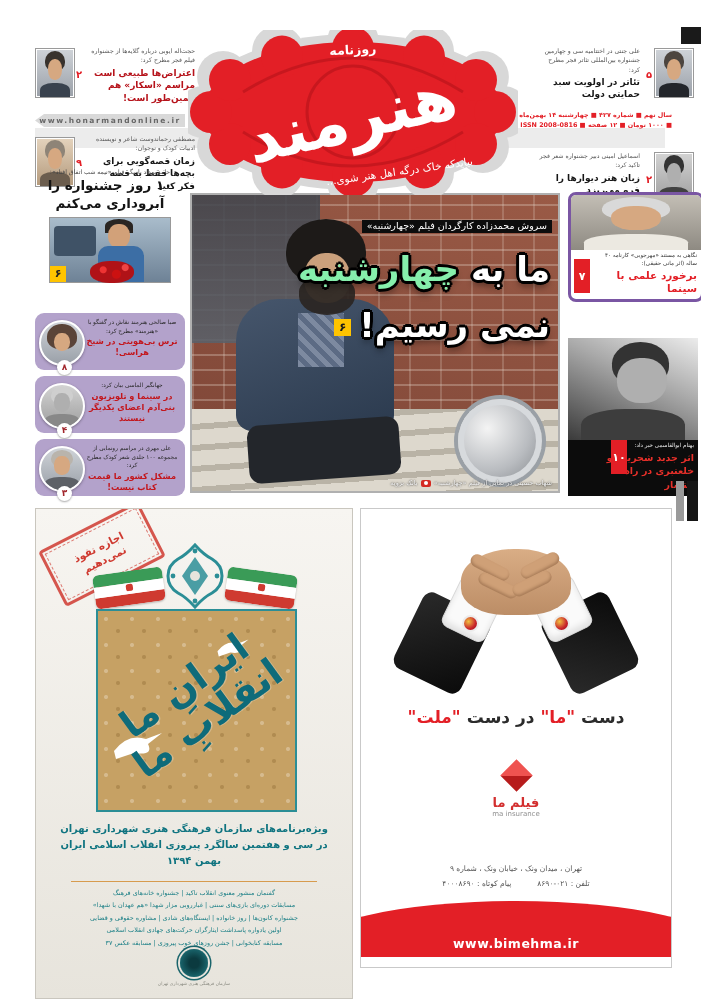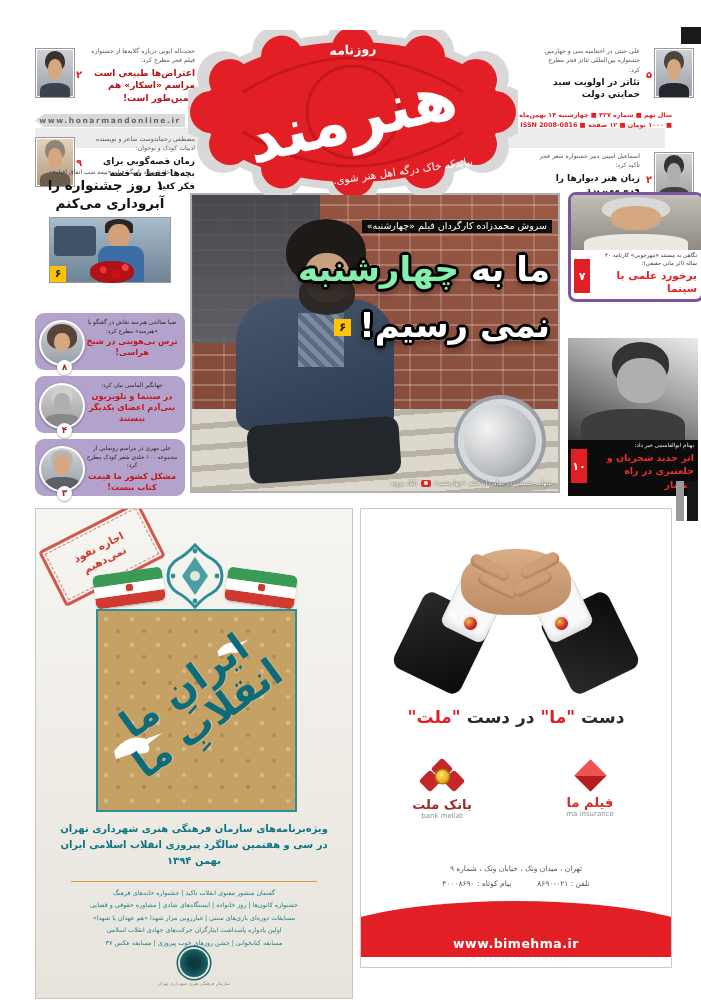--- a/index.html
+++ b/index.html
@@ -404,21 +404,21 @@
   <div class="rb2">
     <div class="rb2-photo headshot bw" style="border:none;box-shadow:none;">
       <i class="hs-hair" style="left:34%;width:44%;"></i>
         <i class="hs-face" style="left:38%;"></i>
         <i class="hs-body" style="background:#3d3d3d;"></i>
     </div>
     <div class="rb-txt">
       <div class="rb-k">بهنام ابوالقاسمی خبر داد:</div>
       <div class="rb-h">اثر جدید شجریان و خلعتبری در راه انتشار</div>
     </div>
-    <div class="rb-pn" style="bottom:13px;">۱۰</div>
+    <div class="rb-pn" style="bottom:22px;margin-left:40px;">۱۰</div>
   </div>
 
   <div class="mark-top"></div>
   <div class="mark1"></div>
   <div class="mark2"></div>
 
   <div class="poster">
     <div class="stamp">اجازه نفوذ نمی‌دهیم</div>
 
     <div class="flag flagL">
@@ -455,22 +455,22 @@
     </div>
 
     <div class="ptitle">
       <div>ویژه‌برنامه‌های سازمان فرهنگی هنری شهرداری تهران</div>
       <div>در سی و هفتمین سالگرد پیروزی انقلاب اسلامی ایران</div>
       <div class="sp">بهمن ۱۳۹۴</div>
     </div>
     <div class="pdivider"></div>
     <div class="plines">
       <div>گفتمان منشور معنوی انقلاب تاکید | جشنواره خانه‌های فرهنگ</div>
+      <div>مسابقات دوره‌ای بازی‌های سنتی | غبارروبی مزار شهدا «هم عهدان با شهدا»</div>
       <div>جشنواره کانون‌ها | روز خانواده | ایستگاه‌های شادی | مشاوره حقوقی و قضایی</div>
-      <div>مسابقات دوره‌ای بازی‌های سنتی | غبارروبی مزار شهدا «هم عهدان با شهدا»</div>
       <div>اولین یادواره پاسداشت ایثارگران حرکت‌های جهادی انقلاب اسلامی</div>
       <div>مسابقه کتابخوانی | جشن روزهای خوب پیروزی | مسابقه عکس ۳۷</div>
     </div>
     <div class="plogo"></div>
     <div class="porg">سازمان فرهنگی هنری شهرداری تهران</div>
   </div>
 
   <div class="ad">
     <div class="cuff cuffL"></div>
     <div class="cuff cuffR"></div>
@@ -487,30 +487,20 @@
 
     <div class="slogan">
       <span>دست</span>
       <span class="r">"ما"</span>
       <span>در دست</span>
       <span class="r">"ملت"</span>
     </div>
 
     <div class="logos">
       <div class="lg">
-        <div class="bm-icon">
-          <span class="bm1"></span>
-          <span class="bm2"></span>
-          <span class="bm3"></span>
-          <i class="bm-coin" style="position:absolute;"></i>
-        </div>
-        <div class="lg-name bank-c">بانک ملت</div>
-        <div class="lg-en">bank mellat</div>
-      </div>
-      <div class="lg">
         <div class="mi-icon">
           <span></span>
         </div>
         <div class="lg-name ins-c">فیلم ما</div>
         <div class="lg-en">ma insurance</div>
       </div>
     </div>
 
     <div class="addr">
       <div>تهران ، میدان ونک ، خیابان ونک ، شماره ۹</div>

